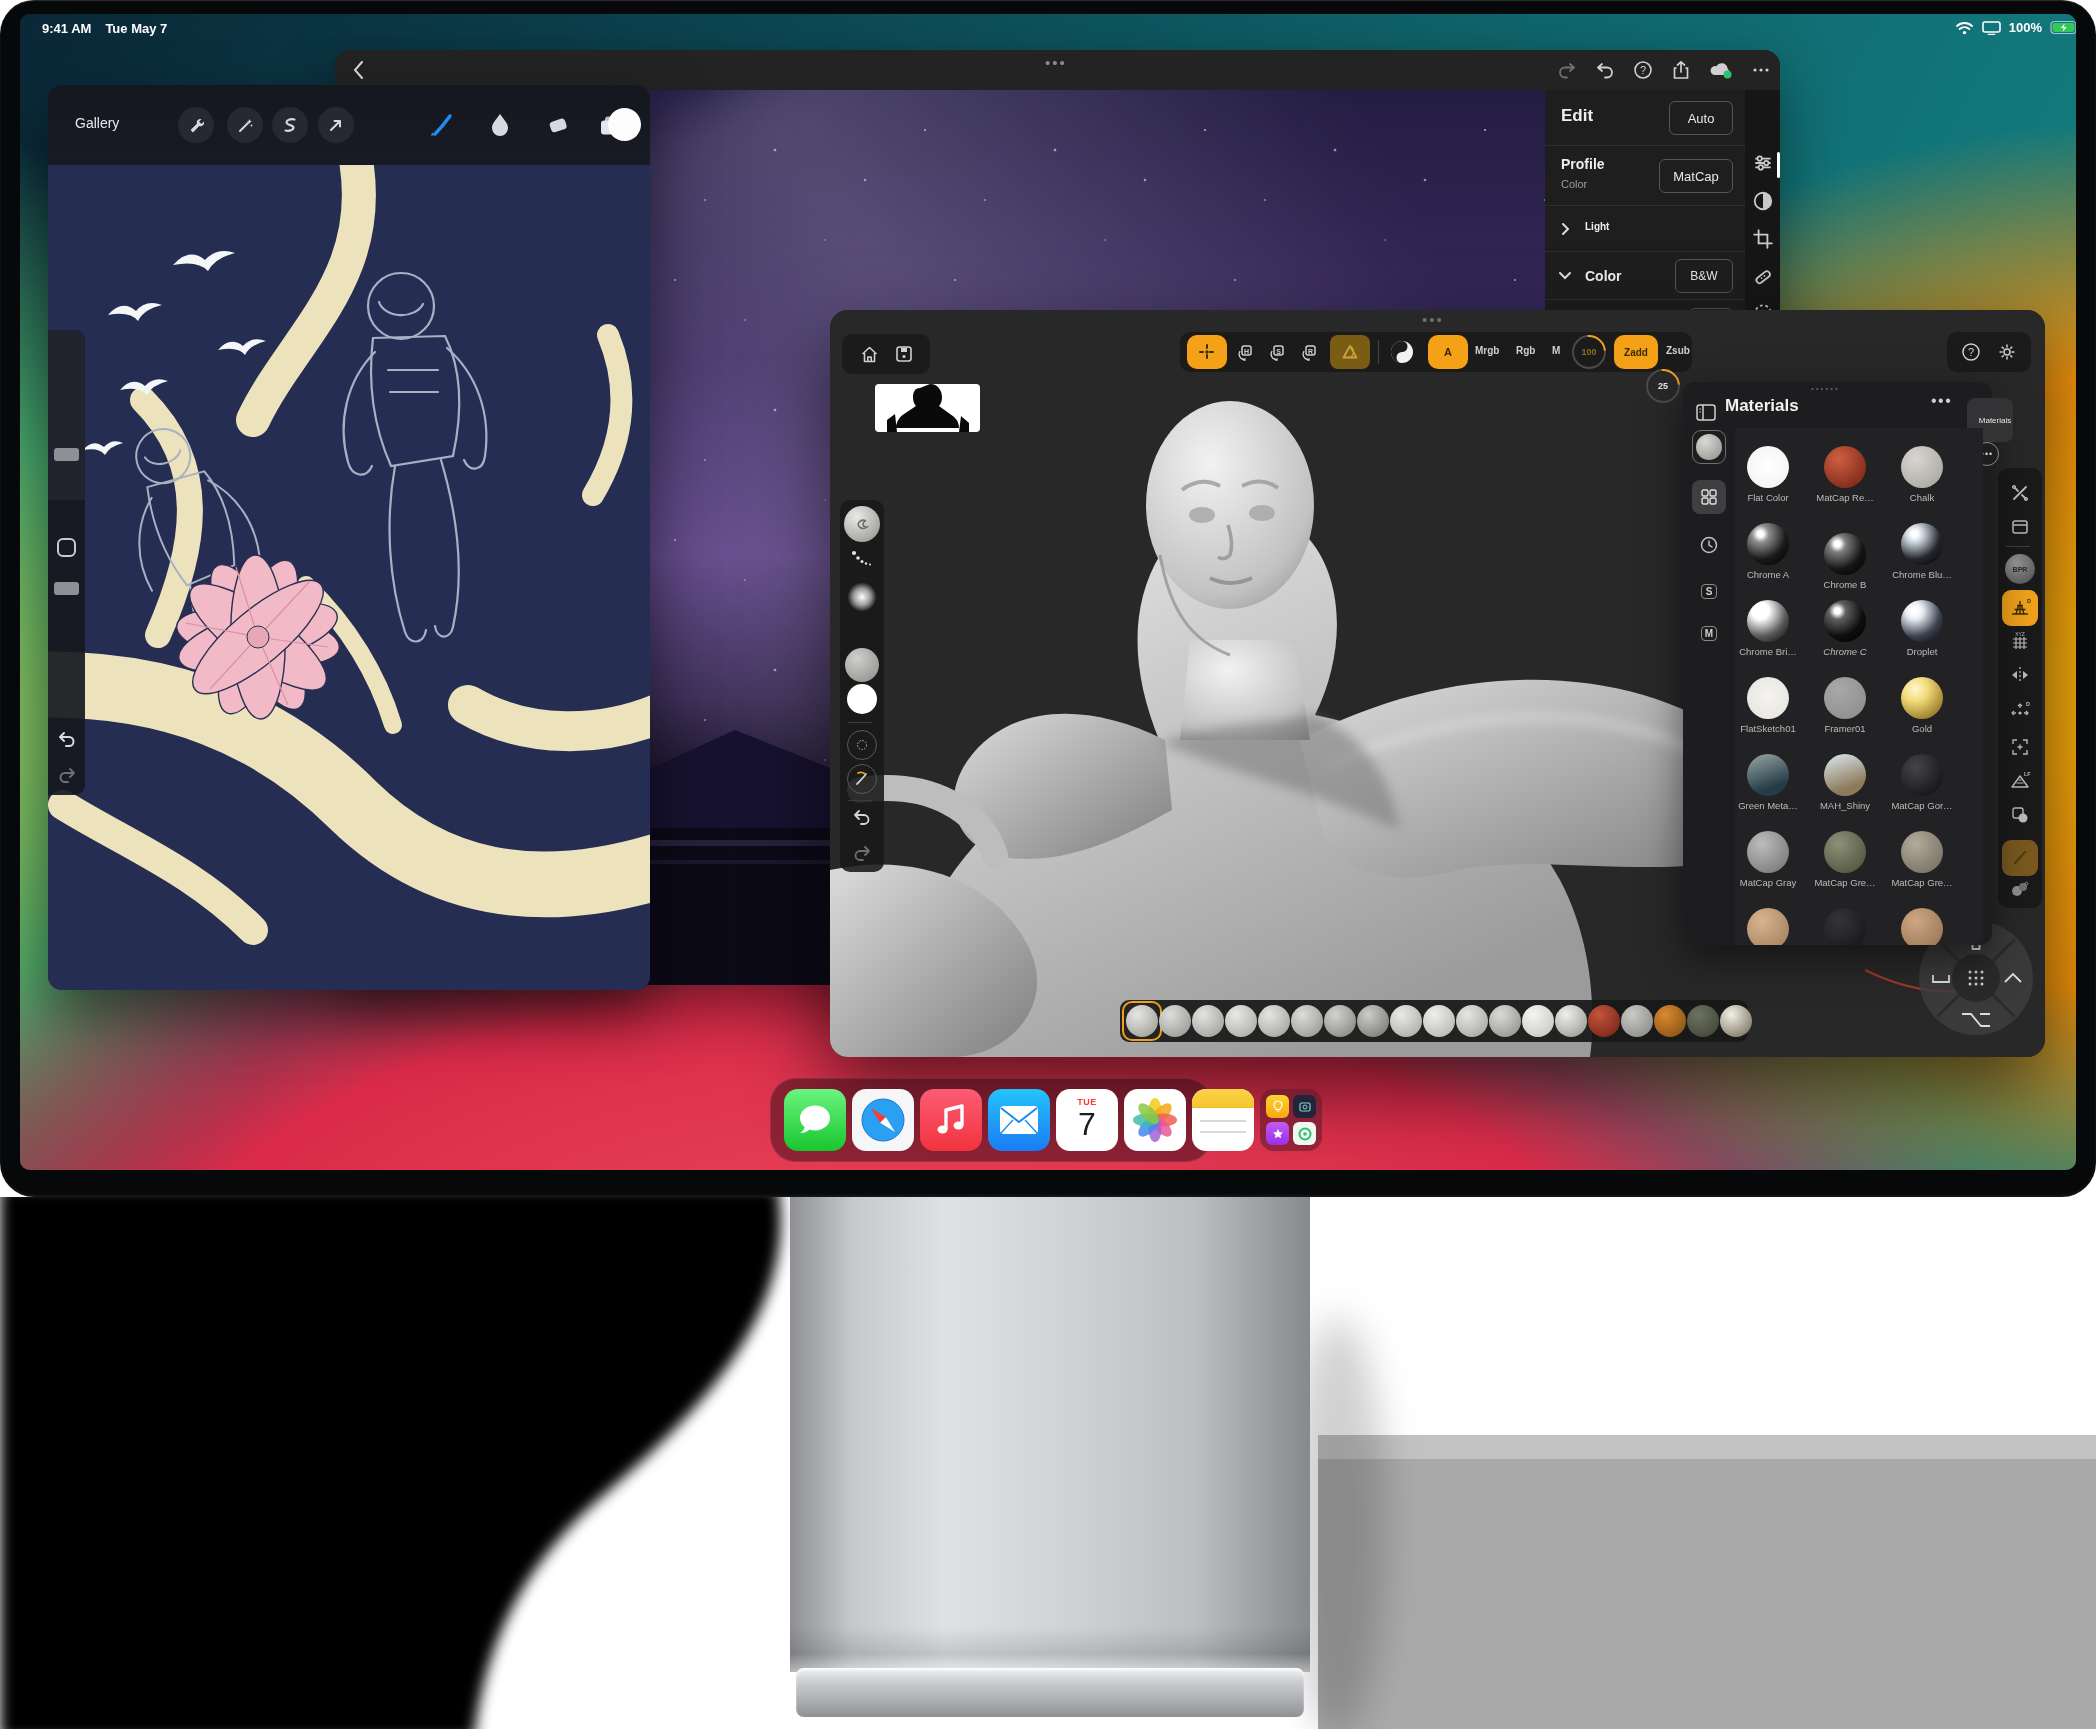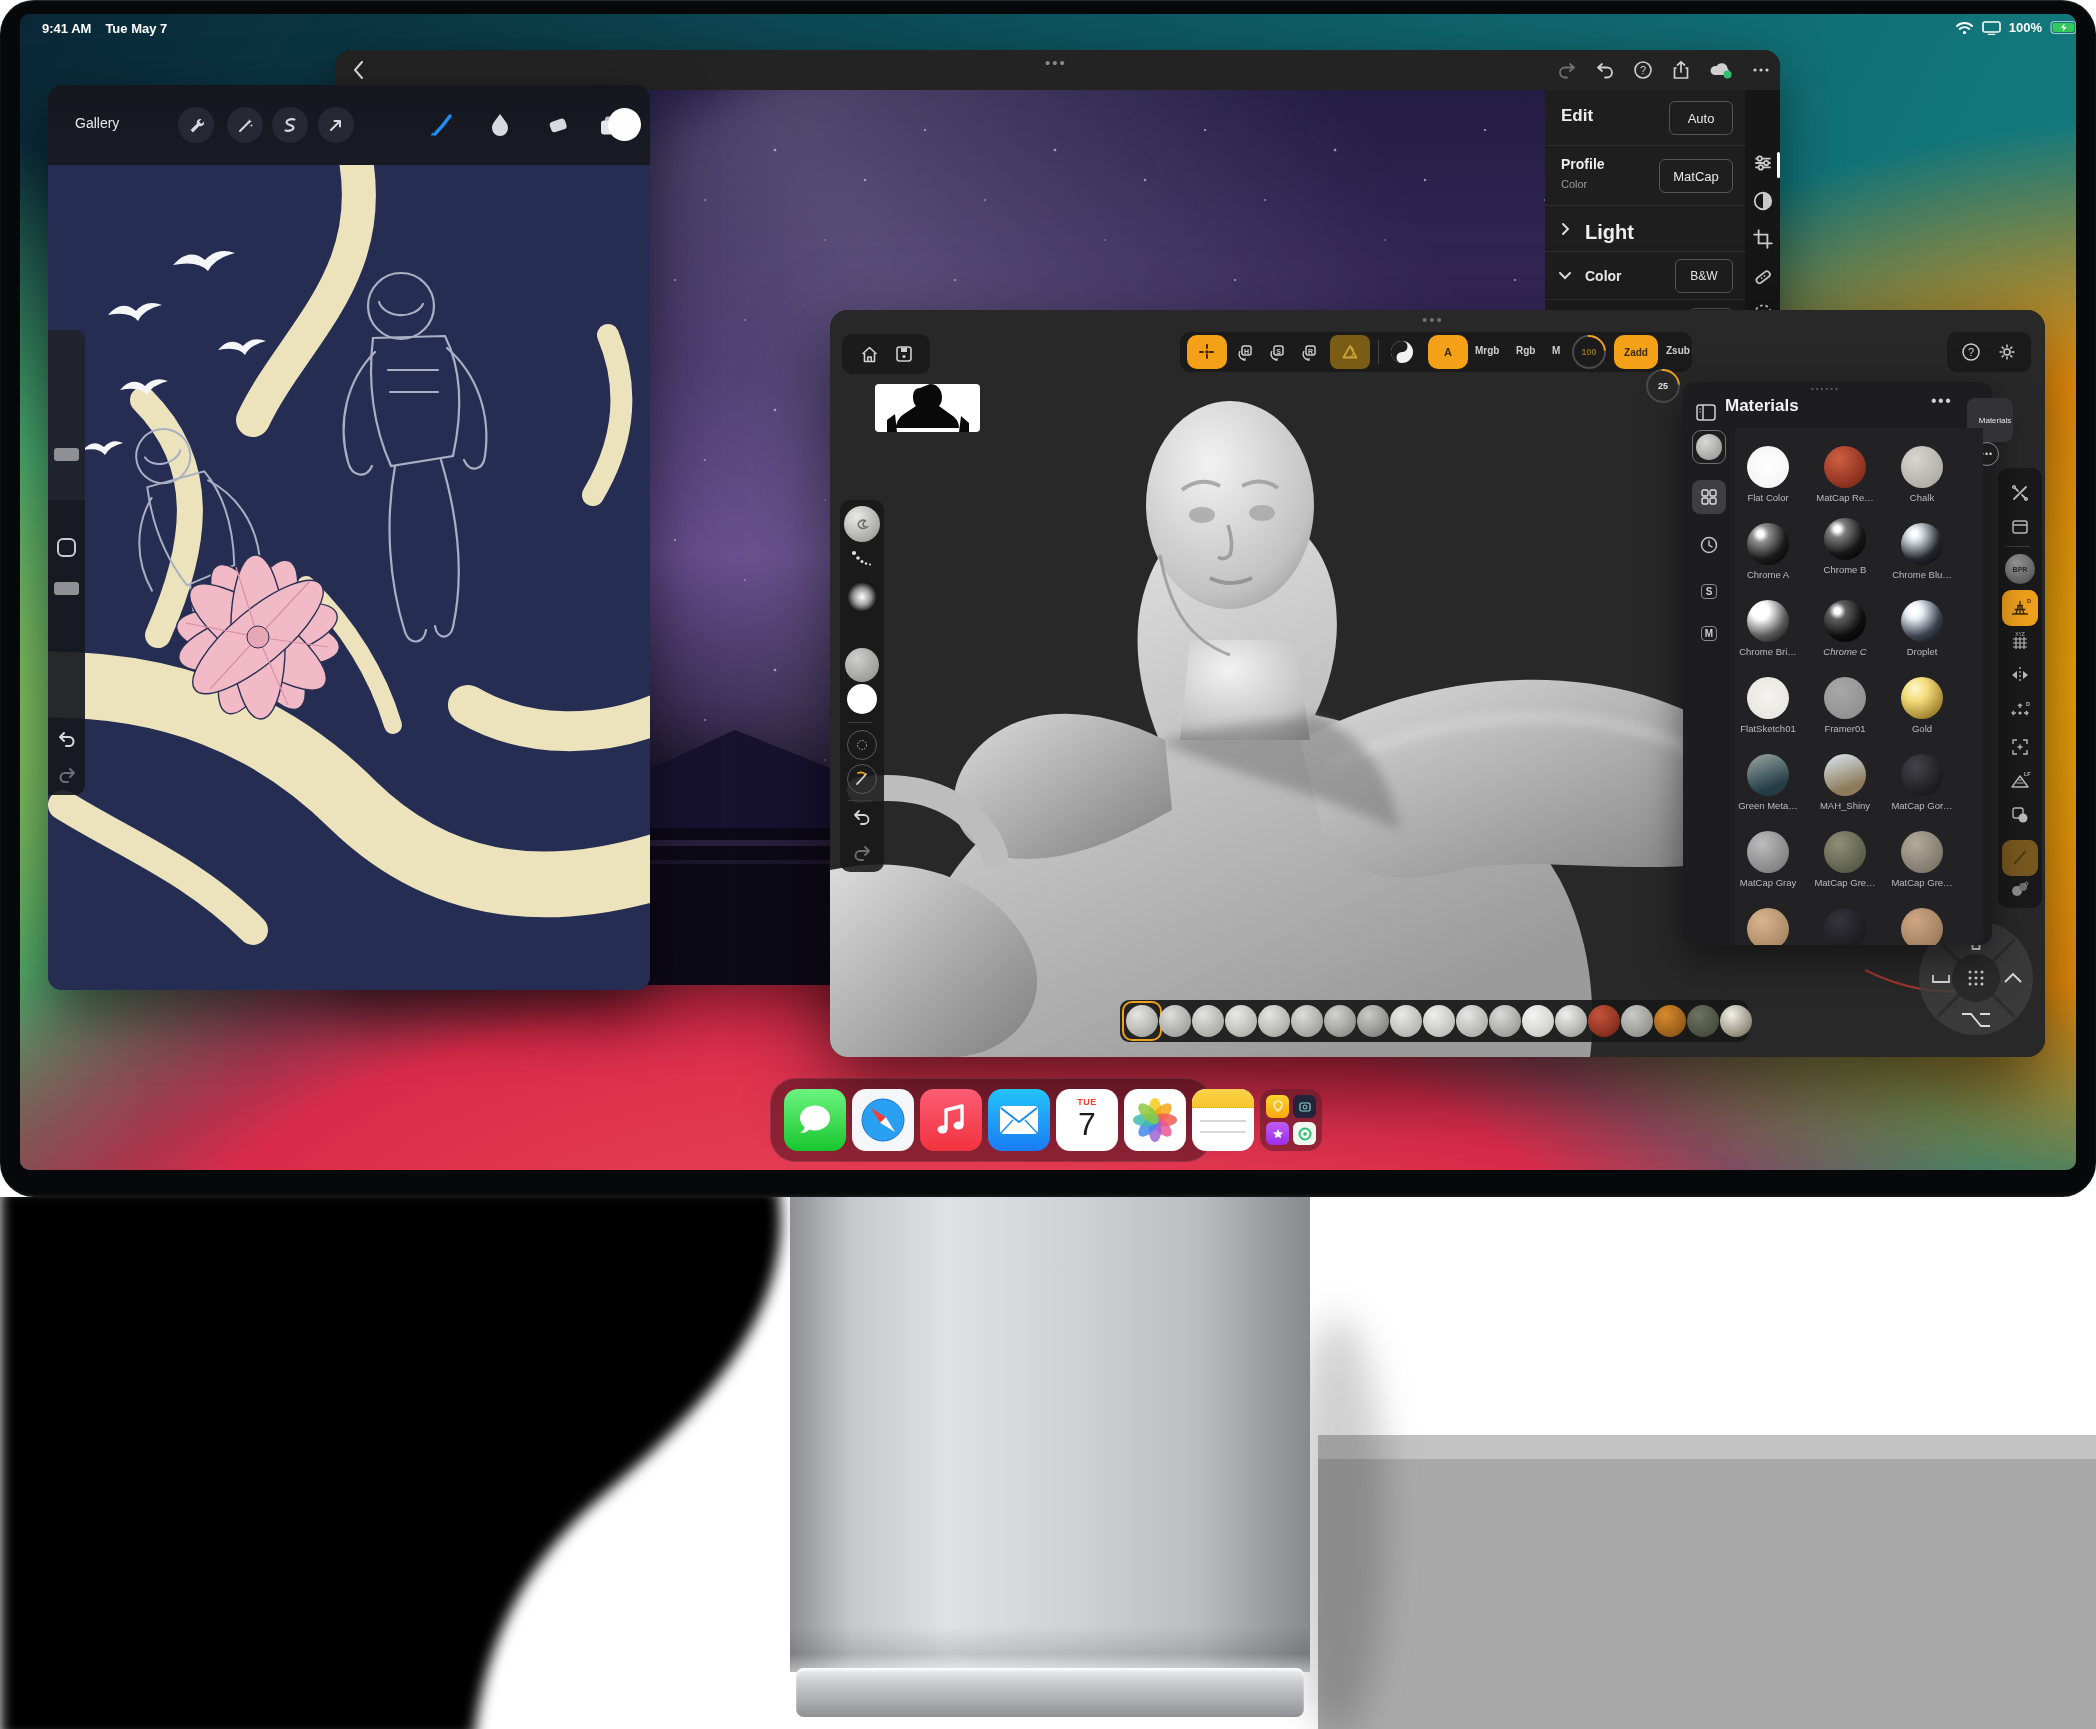--- a/index.html
+++ b/index.html
@@ -196,21 +196,21 @@
           </div>
           <div class="lr-row" style="height:60px;">
             <span class="abs" style="left:16px;top:10px;font-size:14px;font-weight:700;">Profile</span>
             <span class="abs dim" style="left:16px;top:32px;font-size:11px;">Color</span>
             <span class="abs btn-outline" style="right:12px;top:13px;width:74px;height:34px;">MatCap</span>
           </div>
           <div class="lr-row" style="height:46px;">
             <svg class="abs" style="left:16px;top:16px;" width="9" height="14" viewBox="0 0 9 14">
                 <path d="M2 2 L7 7 L2 12" stroke="#ddd" stroke-width="2" fill="none" stroke-linecap="round"></path>
               </svg>
-            <span class="abs" style="left:40px;top:15px;font-size:20px;font-weight:700;">Light</span>
+            <span class="abs" style="left:40px;top:15px;font-size:10px;font-weight:700;">Light</span>
           </div>
           <div class="lr-row" style="height:48px;">
             <svg class="abs" style="left:13px;top:19px;" width="14" height="9" viewBox="0 0 14 9">
                 <path d="M2 2 L7 7 L12 2" stroke="#ddd" stroke-width="2" fill="none" stroke-linecap="round"></path>
               </svg>
             <span class="abs" style="left:40px;top:16px;font-size:14px;font-weight:700;">Color</span>
             <span class="abs btn-outline" style="right:12px;top:7px;width:58px;height:34px;font-size:12px;">B&amp;W</span>
           </div>
           <div class="lr-row" style="height:50px;border-bottom:none;">
             <span class="abs dim" style="left:16px;top:16px;font-size:13px;">WB</span>
@@ -704,21 +704,21 @@
                 <div class="mat-label">MatCap Re…</div>
               </div>
               <div class="mat-item" style="left: 149px; top: 18px;">
                 <div class="mat-sphere" style="background: radial-gradient(circle at 35% 30%, rgb(217, 214, 209) 0%, rgb(163, 159, 153) 100%);"></div>
                 <div class="mat-label">Chalk</div>
               </div>
               <div class="mat-item" style="left: -5px; top: 95px;">
                 <div class="mat-sphere" style="background: radial-gradient(circle at 32% 26%, rgb(255, 255, 255) 0%, rgb(255, 255, 255) 7%, rgb(143, 143, 143) 20%, rgb(25, 25, 25) 60%, rgb(0, 0, 0) 100%);"></div>
                 <div class="mat-label">Chrome A</div>
               </div>
-              <div class="mat-item" style="left: 72px; top: 90px;">
+              <div class="mat-item" style="left: 72px; top: 105px;">
                 <div class="mat-sphere" style="background: radial-gradient(circle at 32% 26%, rgb(255, 255, 255) 0%, rgb(255, 255, 255) 7%, rgb(125, 125, 125) 20%, rgb(21, 21, 21) 60%, rgb(0, 0, 0) 100%);"></div>
                 <div class="mat-label">Chrome B</div>
               </div>
               <div class="mat-item" style="left: 149px; top: 95px;">
                 <div class="mat-sphere" style="background: radial-gradient(circle at 32% 26%, rgb(255, 255, 255) 0%, rgb(255, 255, 255) 7%, rgb(205, 214, 222) 20%, rgb(35, 38, 43) 60%, rgb(0, 0, 0) 100%);"></div>
                 <div class="mat-label">Chrome Blu…</div>
               </div>
               <div class="mat-item" style="left: -5px; top: 172px; text-align: center;">
                 <div class="mat-sphere" style="background: radial-gradient(circle at 32% 26%, rgb(255, 255, 255) 0%, rgb(255, 255, 255) 7%, rgb(255, 255, 255) 20%, rgb(90, 90, 90) 60%, rgb(0, 0, 0) 100%);"></div>
                 <div class="mat-label">Chrome Bri…</div>

